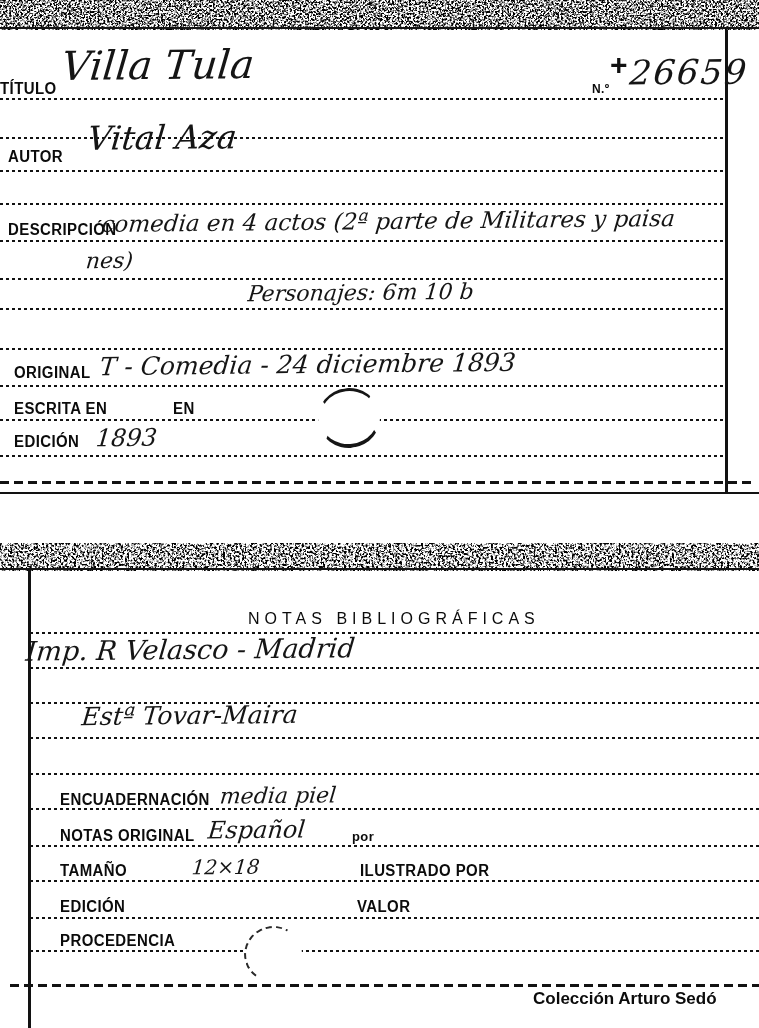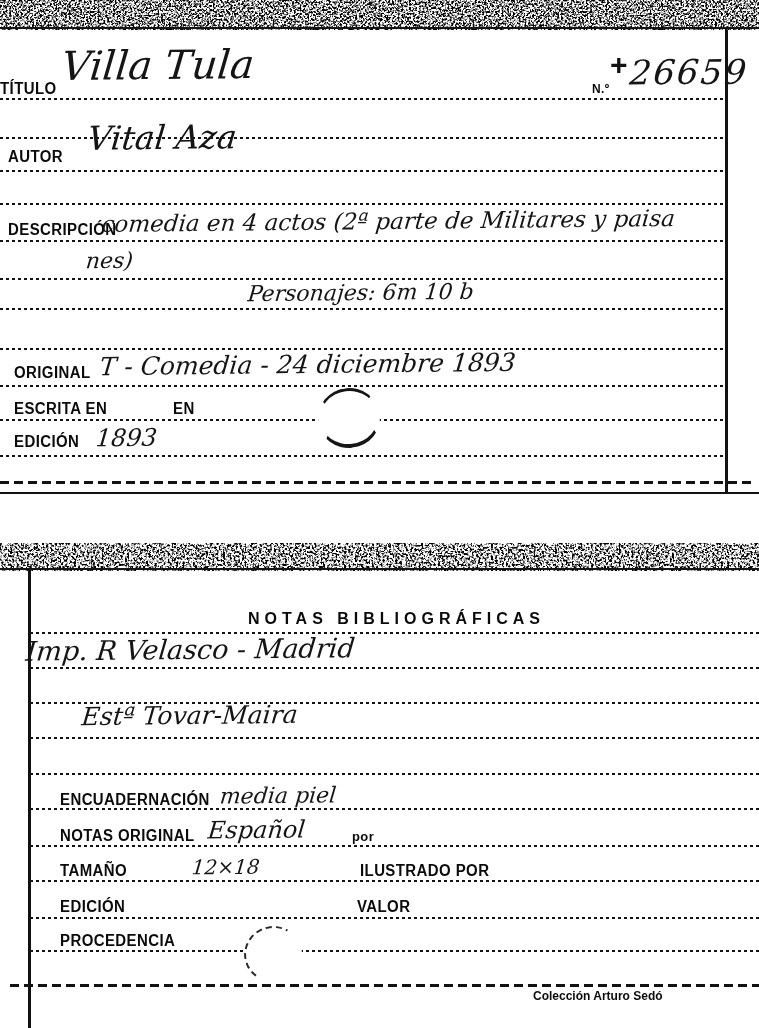--- a/index.html
+++ b/index.html
@@ -25,24 +25,24 @@
   
   .hole1{position:absolute;left:318px;top:388px;width:62px;height:60px;border-radius:50%;
          background:#fff;box-sizing:border-box;
          border-top:3px solid #161616;border-bottom:4px solid #161616;
          border-left:2px solid transparent;border-right:2px solid transparent;
          transform:rotate(-7deg);}
   .hole2{position:absolute;left:244px;top:926px;width:58px;height:56px;border-radius:50%;
          background:#fff;box-sizing:border-box;
          border:2px dashed #2a2a2a;border-right-color:transparent;border-bottom-color:transparent;
          transform:rotate(-15deg);}
-  .header2{position:absolute;font-family:"Liberation Sans",sans-serif;font-weight:bold;
+  .header2{position:absolute;font-family:"Liberation Sans",sans-serif;font-weight:normal;
            font-size:16px;letter-spacing:5px;color:#0b0b0b;white-space:nowrap;}
   .colec{position:absolute;font-family:"Liberation Sans",sans-serif;font-weight:bold;
-         font-size:12px;color:#0b0b0b;white-space:nowrap;}
+         font-size:17px;color:#0b0b0b;white-space:nowrap;}
   .noise{position:absolute;left:0;}
 </style>
 </head>
 <body>
 
 <div class="page">
 
   <section>
 
     <svg class="noise" style="top:0" width="759" height="30">

